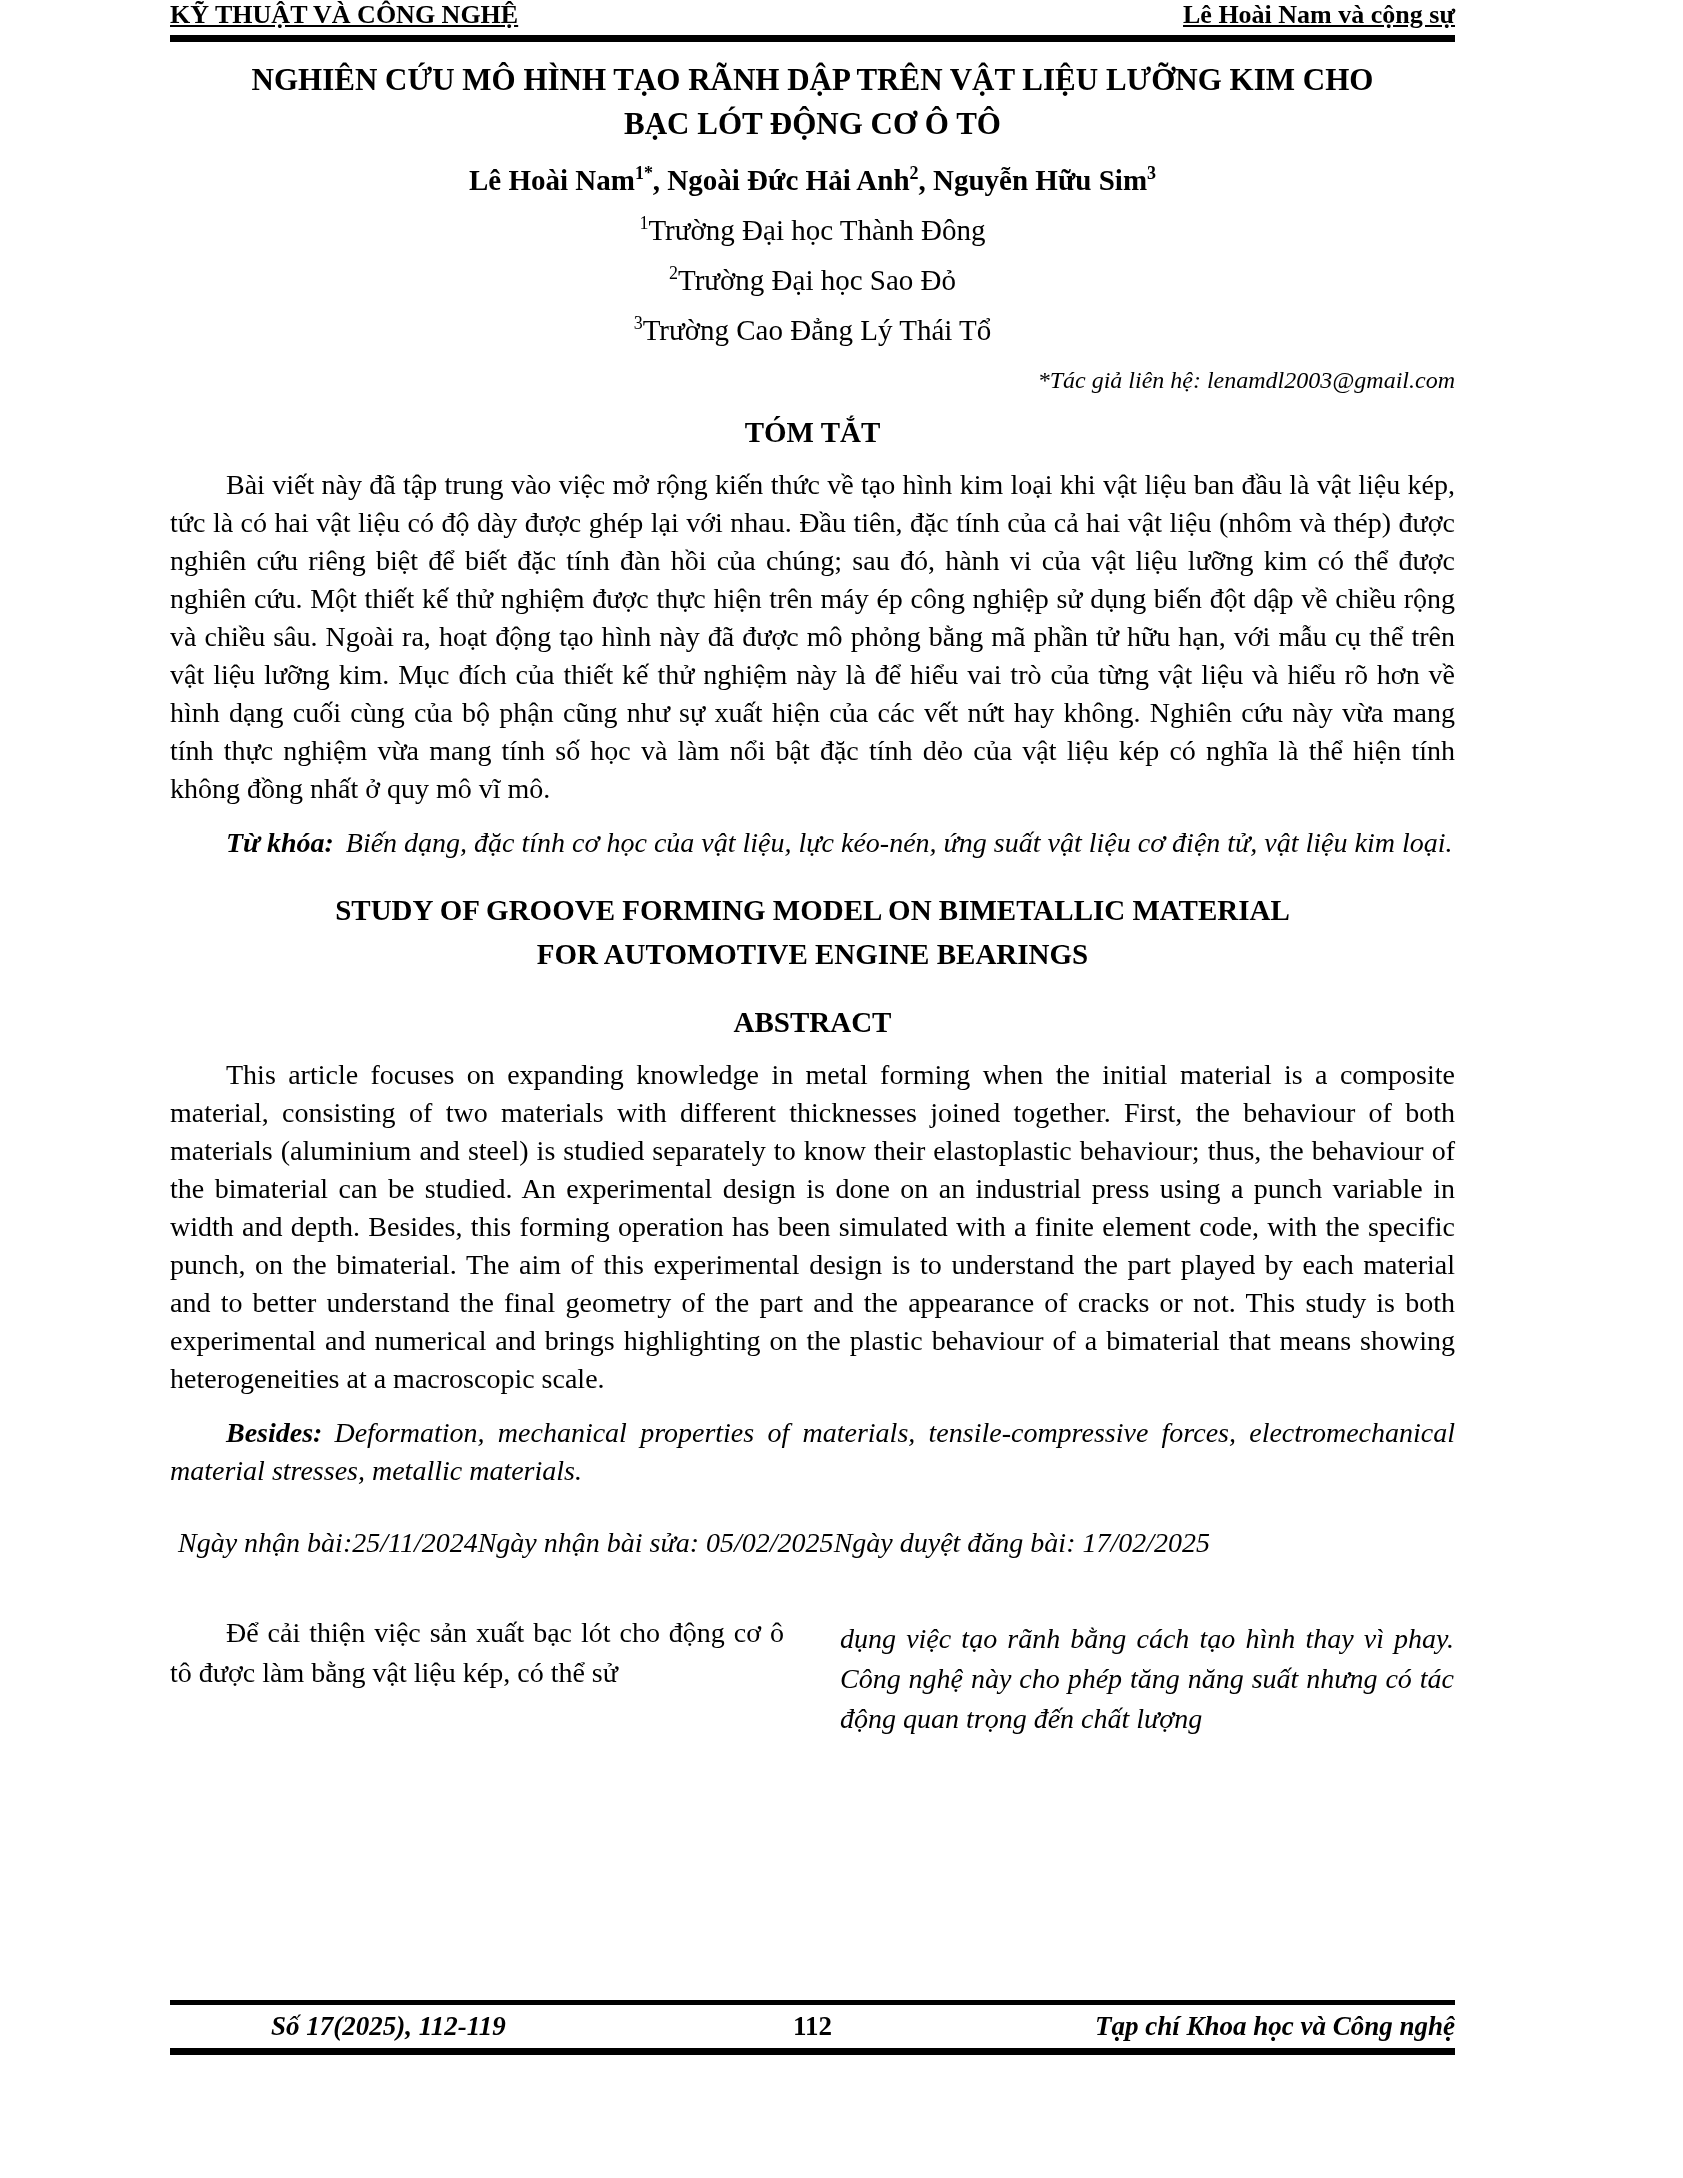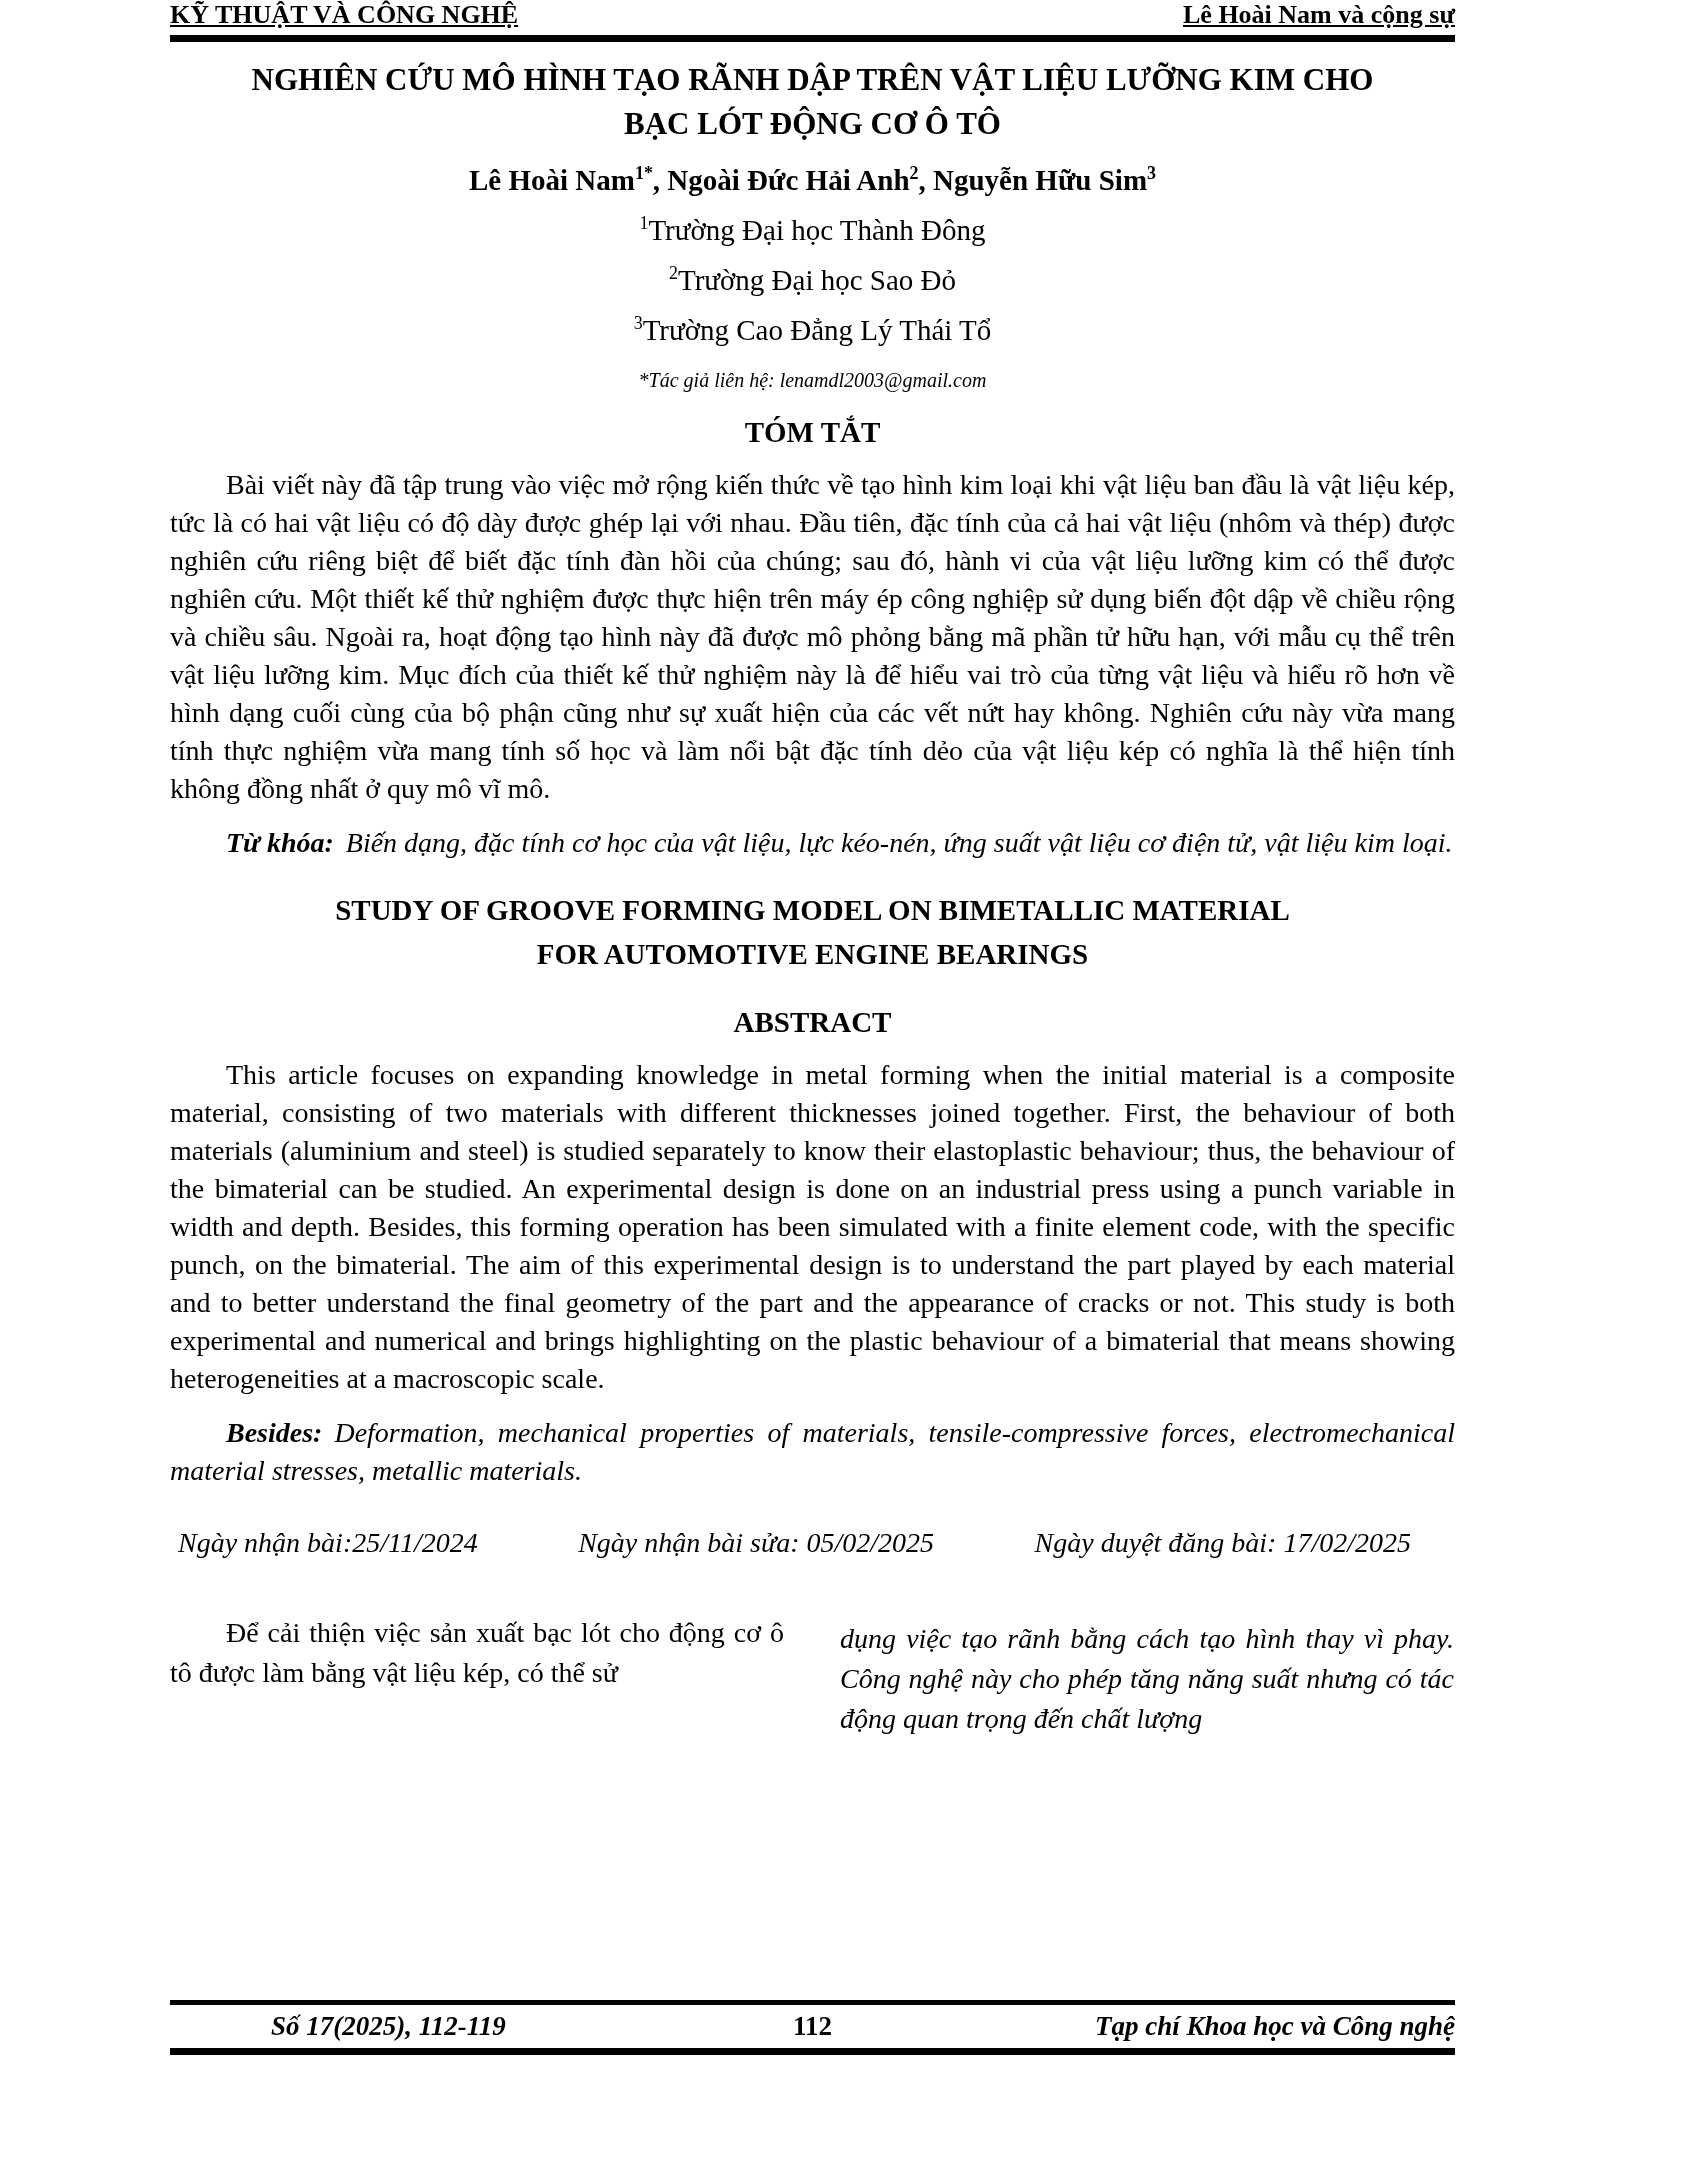--- a/index.html
+++ b/index.html
@@ -52,23 +52,23 @@
   }
   sup { font-size: 0.62em; line-height: 0; }
   .affil {
     margin: 10px 0 0;
     text-align: center;
     font-size: 29px;
     line-height: 40px;
   }
   .contact {
     margin: 10px 0 0;
-    text-align: center;
+    text-align: right;
     font-style: italic;
-    font-size: 20px;
+    font-size: 24px;
     line-height: 40px;
   }
   .center-heading {
     margin: 12px 0 0;
     text-align: center;
     font-weight: bold;
     font-size: 29px;
     line-height: 40px;
   }
   .title-en {
@@ -93,26 +93,24 @@
     font-style: italic;
     font-size: 28px;
     line-height: 38px;
     text-indent: 56px;
   }
   .kw-label { font-weight: bold; margin-right: 12px; }
   
   .dates {
     margin-top: 34px;
     display: flex;
-    justify-content: space-between;
     font-style: italic;
     font-size: 28px;
     line-height: 38px;
     padding: 0 44px 0 8px;
-    gap: 28px;
   }
   
   .columns {
     display: flex;
     gap: 56px;
     margin-top: 51px;
   }
   .col {
     width: 614px;
     text-align: justify;

